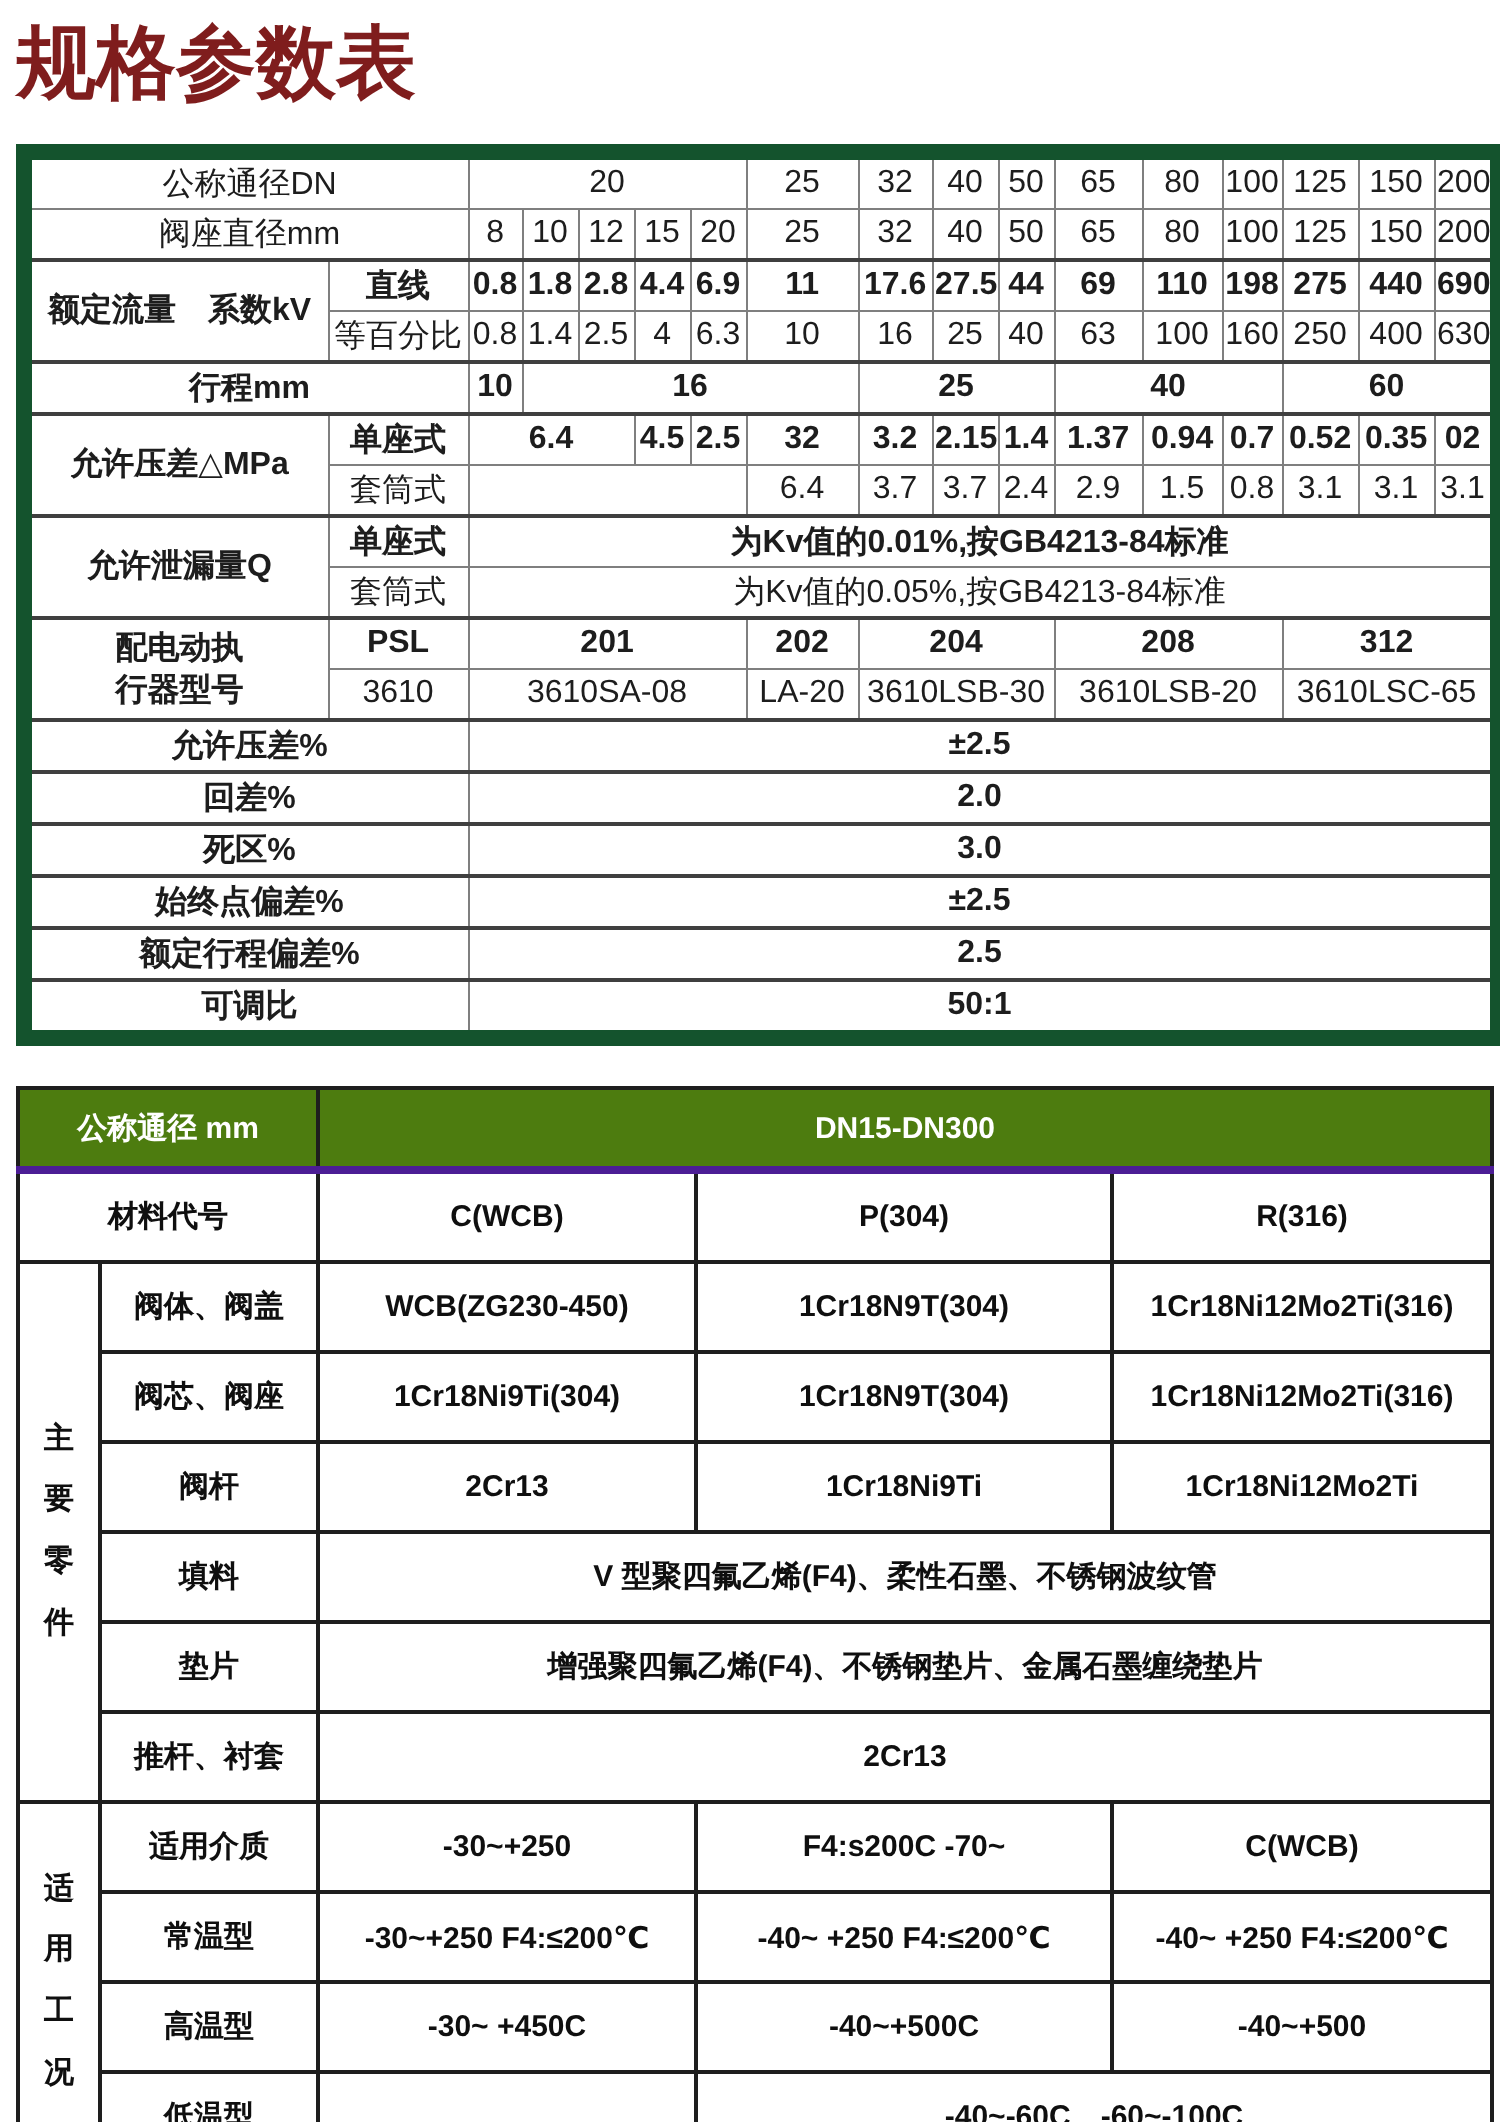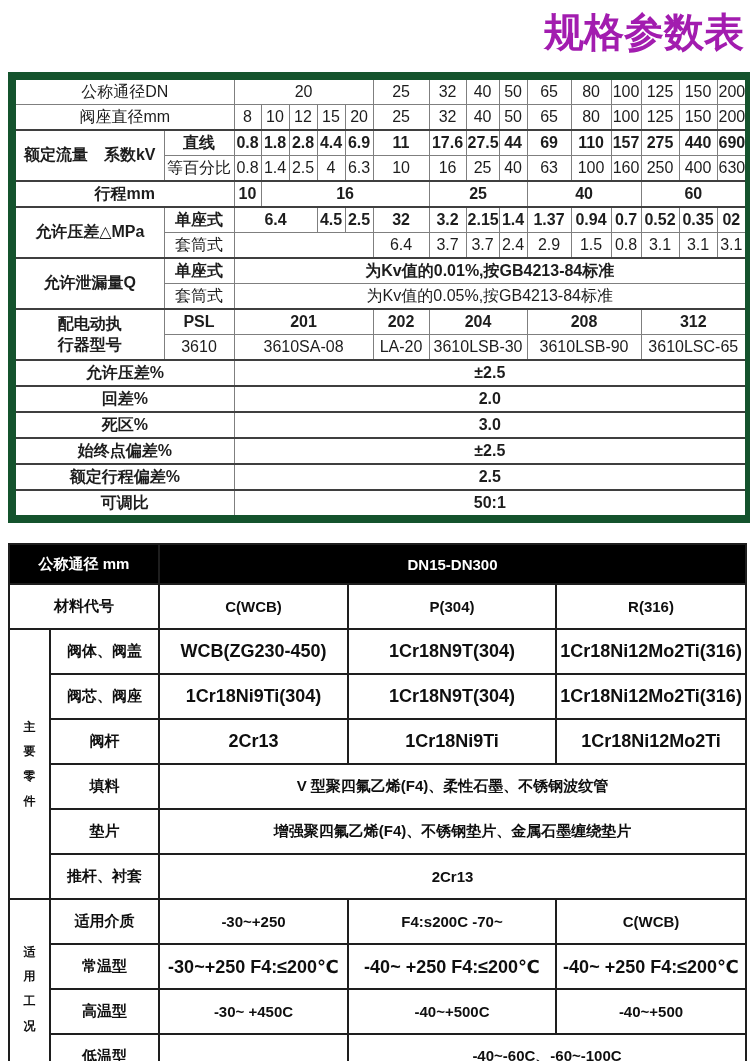--- a/index.html
+++ b/index.html
@@ -1,30 +1,30 @@
 <!DOCTYPE html>
 <html><head>
 <meta charset="utf-8">
 <style>
   html,body{margin:0;padding:0;background:#fff;}
   body{width:750px;height:1061px;font-family:"Liberation Sans","DejaVu Sans",sans-serif;color:#1d1d1d;}
   .page{padding:8px 6px 0 8px;}
-  .title{color:#a21caf;font-size:40px;font-weight:bold;margin:0 0 16px 0;line-height:1.2;text-align:right;}
+  .title{color:#7f1d1d;font-size:40px;font-weight:bold;margin:0 0 16px 0;line-height:1.2;}
   table{border-collapse:collapse;table-layout:fixed;width:737px;}
   
   #t1{border:8px solid #14532d;font-size:16px;margin-top:14px;}
   #t1 td{border:1px solid #7f7f7f;text-align:center;vertical-align:middle;height:24px;padding:0 1px;overflow:hidden;white-space:nowrap;}
   #t1 tr.g > td{border-top:2px solid #3f3f3f;font-weight:bold;}
   #t1 .lbl{white-space:nowrap;}
   
   #t2{border:2px solid #1e1e1e;font-size:15px;font-weight:bold;margin-top:20px;color:#0f0f0f;}
   #t2 td{border:2px solid #1e1e1e;text-align:center;vertical-align:middle;height:43px;padding:0 2px;}
-  #t2 td.redhead{background:#000000;color:#ffffff;height:38px;border-bottom:1px solid #4c1d95;}
-  #t2 .vt{width:1.2em;margin:0 auto;word-break:break-all;line-height:2.05;font-size:12px;}
-  #t2 .small{font-size:18px;}
+  #t2 td.redhead{background:#4d7c0f;color:#ffffff;height:38px;border-bottom:4px solid #4c1d95;}
+  #t2 .vt{width:1.2em;margin:0 auto;word-break:break-all;line-height:2.05;font-size:15px;}
+  #t2 .small{font-size:15px;}
 </style>
 </head>
 <body>
 
 <div class="page">
 
   <h1 class="title">规格参数表</h1>
 
   <table id="t1">
     <colgroup>
@@ -86,21 +86,21 @@
       <td>1.8</td>
       <td>2.8</td>
       <td>4.4</td>
       <td>6.9</td>
       <td>11</td>
       <td>17.6</td>
       <td>27.5</td>
       <td>44</td>
       <td>69</td>
       <td>110</td>
-      <td>157</td>
+      <td>198</td>
       <td>275</td>
       <td>440</td>
       <td>690</td>
     </tr>
     <tr>
       <td class="lbl">等百分比</td>
       <td>0.8</td>
       <td>1.4</td>
       <td>2.5</td>
       <td>4</td>
@@ -174,21 +174,21 @@
       <td>202</td>
       <td colspan="3">204</td>
       <td colspan="3">208</td>
       <td colspan="3">312</td>
     </tr>
     <tr>
       <td class="lbl">3610</td>
       <td colspan="5">3610SA-08</td>
       <td>LA-20</td>
       <td colspan="3">3610LSB-30</td>
-      <td colspan="3">3610LSB-90</td>
+      <td colspan="3">3610LSB-20</td>
       <td colspan="3">3610LSC-65</td>
     </tr>
     <tr class="g">
       <td colspan="2" class="lbl">允许压差%</td>
       <td colspan="15">±2.5</td>
     </tr>
     <tr class="g">
       <td colspan="2" class="lbl">回差%</td>
       <td colspan="15">2.0</td>
     </tr>

